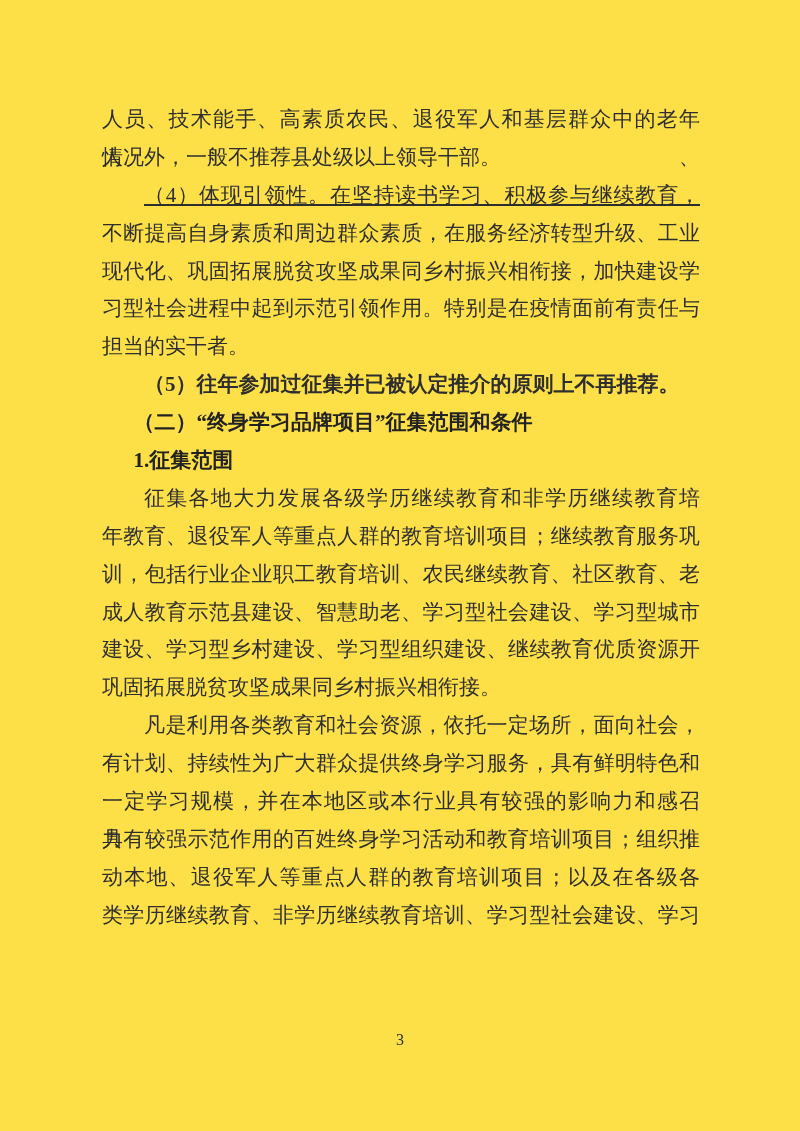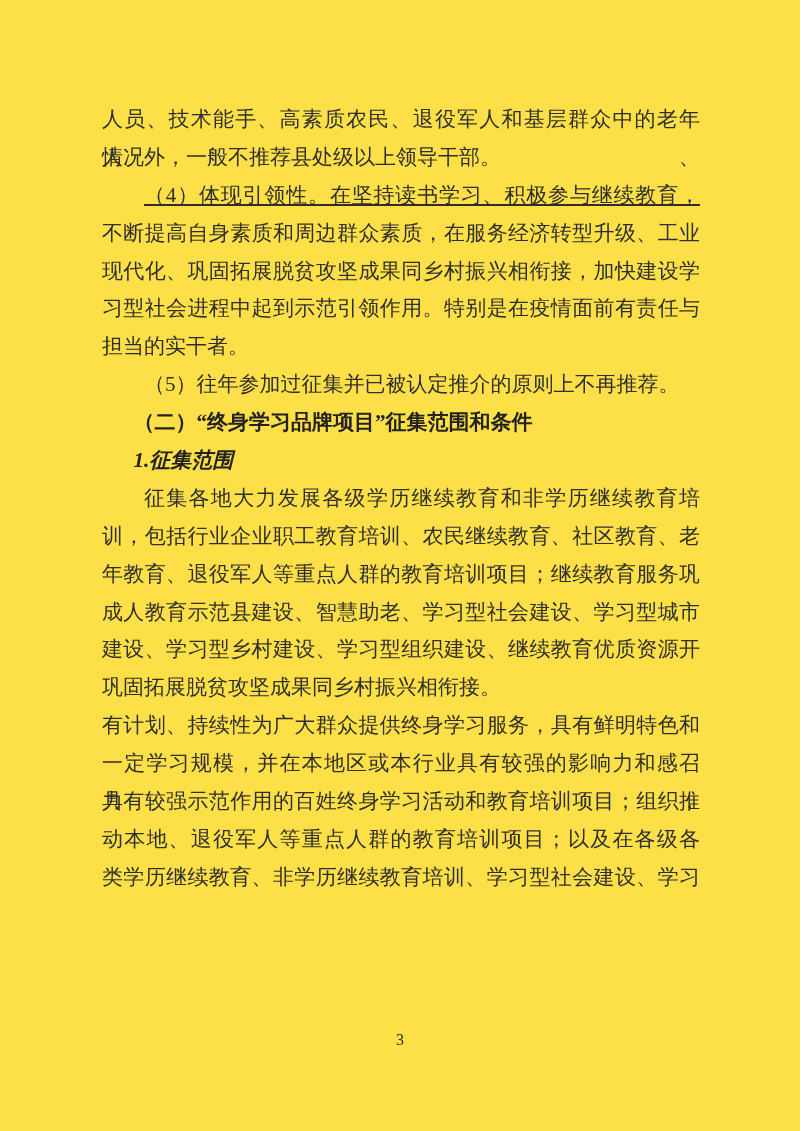--- a/index.html
+++ b/index.html
@@ -59,29 +59,30 @@
 
 <div class="doc-page">
   <div class="doc-body">
       <div class="line fill">人员、技术能手、高素质农民、退役军人和基层群众中的老年人、</div>
       <div class="line">情况外，一般不推荐县处级以上领导干部。</div>
       <div class="line fill" style="text-indent: 2em; text-decoration: underline;">（4）体现引领性。在坚持读书学习、积极参与继续教育，</div>
       <div class="line fill">不断提高自身素质和周边群众素质，在服务经济转型升级、工业</div>
       <div class="line fill">现代化、巩固拓展脱贫攻坚成果同乡村振兴相衔接，加快建设学</div>
       <div class="line fill">习型社会进程中起到示范引领作用。特别是在疫情面前有责任与</div>
       <div class="line">担当的实干者。</div>
-      <div class="line" style="text-indent: 2em;">（5）往年参加过征集并已被认定推介的原则上不再推荐。</div>
+      <div class="line" style="text-indent: 2em; font-weight: bold;">（5）往年参加过征集并已被认定推介的原则上不再推荐。</div>
       <div class="line heading" style="text-indent: 1.5em;">（二）“终身学习品牌项目”征集范围和条件</div>
-      <div class="line heading" style="text-indent: 1.5em; font-style: italic;">1.征集范围</div>
+      <div class="line heading" style="text-indent: 1.5em;">1.征集范围</div>
       <div class="line fill" style="text-indent: 2em;">征集各地大力发展各级学历继续教育和非学历继续教育培</div>
+      <div class="line fill">年教育、退役军人等重点人群的教育培训项目；继续教育服务巩</div>
       <div class="line fill">训，包括行业企业职工教育培训、农民继续教育、社区教育、老</div>
-      <div class="line fill">年教育、退役军人等重点人群的教育培训项目；继续教育服务巩</div>
       <div class="line fill">成人教育示范县建设、智慧助老、学习型社会建设、学习型城市</div>
       <div class="line fill">建设、学习型乡村建设、学习型组织建设、继续教育优质资源开</div>
       <div class="line">巩固拓展脱贫攻坚成果同乡村振兴相衔接。</div>
+      <div class="line fill" style="text-indent: 2em;">凡是利用各类教育和社会资源，依托一定场所，面向社会，</div>
       <div class="line fill">有计划、持续性为广大群众提供终身学习服务，具有鲜明特色和</div>
       <div class="line fill">一定学习规模，并在本地区或本行业具有较强的影响力和感召力，</div>
       <div class="line fill">具有较强示范作用的百姓终身学习活动和教育培训项目；组织推</div>
       <div class="line fill">动本地、退役军人等重点人群的教育培训项目；以及在各级各</div>
       <div class="line fill">类学历继续教育、非学历继续教育培训、学习型社会建设、学习</div>
     </div>
   <div class="page-footer">
     <span>3</span>
   </div>
 </div>

